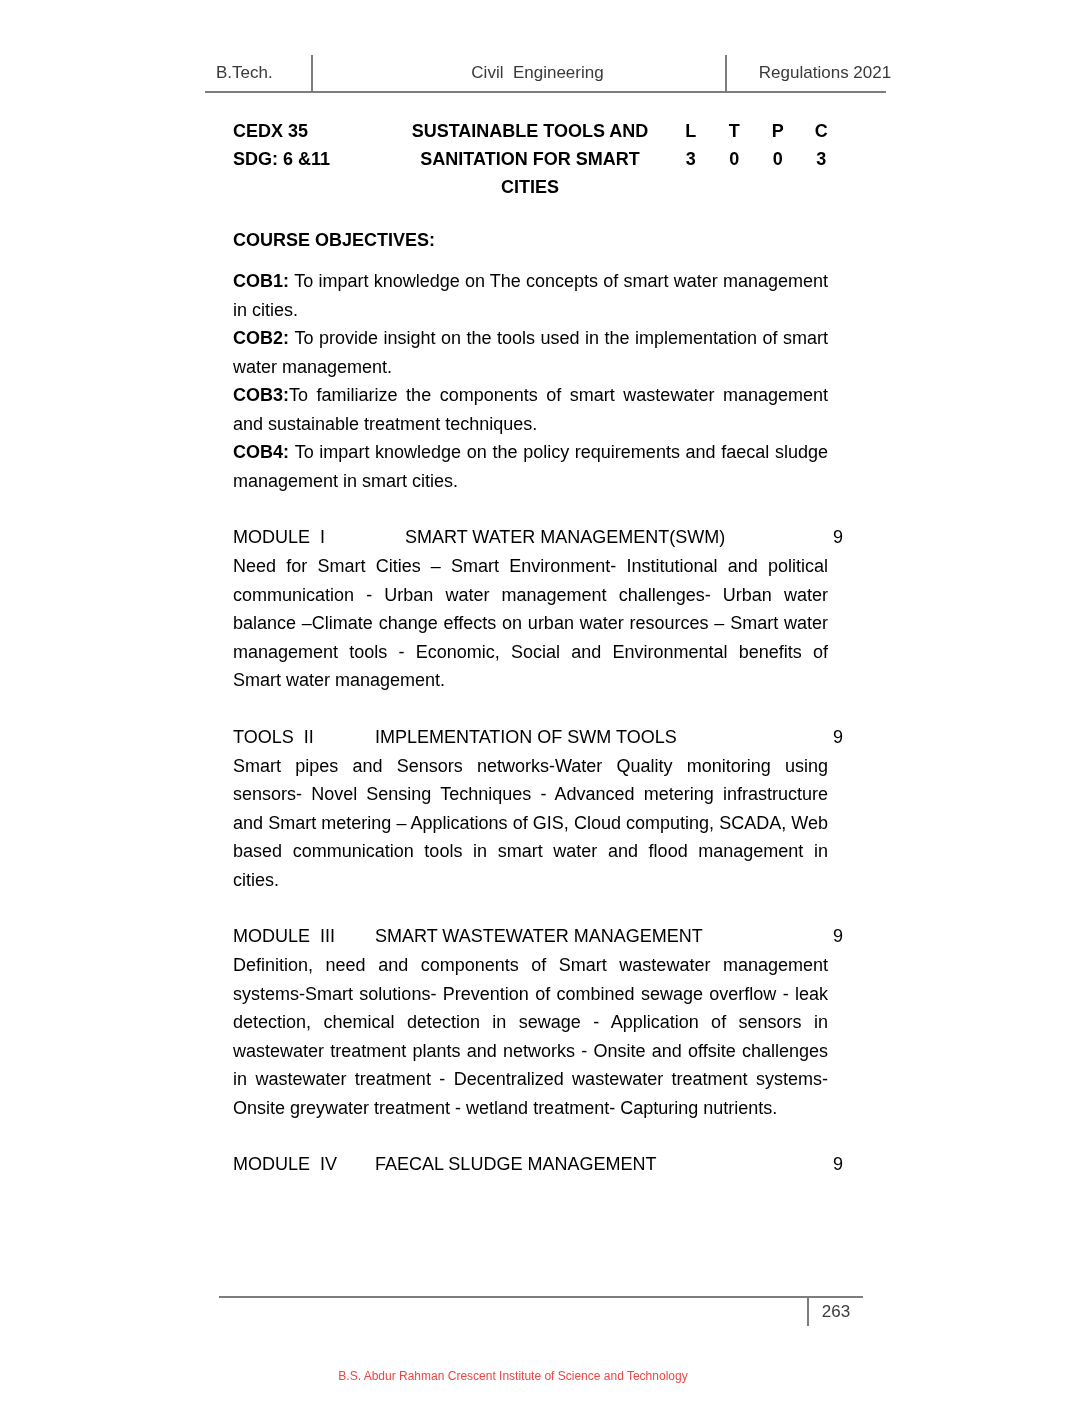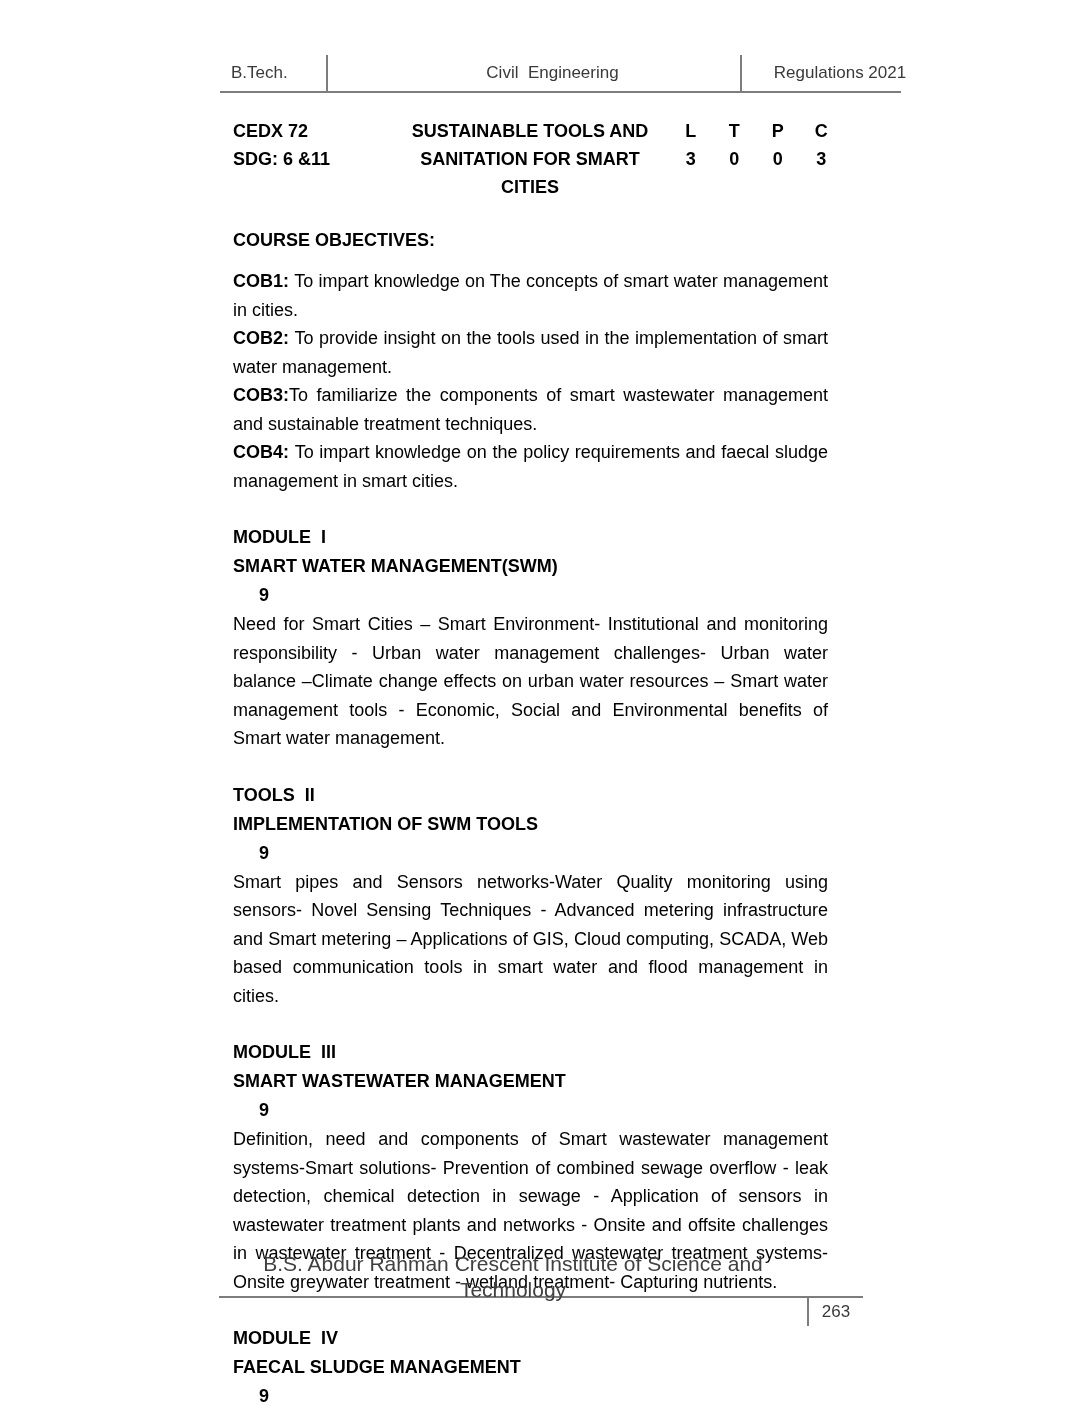--- a/index.html
+++ b/index.html
@@ -9,21 +9,21 @@
     width: 1088px;
     height: 1408px;
     background: #ffffff;
     font-family: "Liberation Sans", sans-serif;
     color: #000000;
   }
 
   
   .page-header {
     position: absolute;
-    left: 220px;
+    left: 205px;
     top: 55px;
     width: 681px;
     height: 38px;
     display: flex;
     border-bottom: 2px solid #7d7d7d;
     font-size: 17px;
     color: #3a3a3a;
   }
   .hd-cell { display: flex; align-items: center; white-space: pre; padding-left: 37px; }
   .hd-left   { width: 108px; padding-left: 11px; border-right: 2px solid #7d7d7d; }
@@ -57,21 +57,21 @@
   .cob {
     margin: 0;
     width: 595px;
     text-align: justify;
     line-height: 28.5px;
   }
   .cob b { font-weight: bold; }
 
   
   .module { margin-top: 28px; }
-  .module-header { display: flex; font-weight: bold; line-height: 29px; width: 610px; flex-direction: column; }
+  .module-header { display: flex; font-weight: normal; line-height: 29px; width: 610px; }
   .m-name { width: 142px; white-space: pre; }
   .module-1 .m-name { width: 172px; }
   .m-title { flex: 1; }
   .m-hours { width: 36px; text-align: right; }
   .m-body {
     margin: 0;
     width: 595px;
     text-align: justify;
     line-height: 28.5px;
   }
@@ -89,26 +89,26 @@
     position: absolute;
     left: 807px;
     top: 1296px;
     width: 2px;
     height: 30px;
     background: #7d7d7d;
   }
   .footer-inst {
     position: absolute;
     left: 219px;
-    top: 1251px;
+    top: 1363px;
     width: 588px;
     text-align: center;
-    font-size: 21px;
+    font-size: 12px;
     line-height: 26px;
-    color: #404040;
+    color: #ef4444;
   }
   .footer-page {
     position: absolute;
     left: 809px;
     top: 1299px;
     width: 54px;
     text-align: center;
     font-size: 17px;
     line-height: 26px;
     color: #3a3a3a;
@@ -120,21 +120,21 @@
 <header class="page-header">
   <div class="hd-cell hd-left">B.Tech.</div>
   <div class="hd-cell hd-center">Civil  Engineering</div>
   <div class="hd-cell hd-right">Regulations 2021</div>
 </header>
 
 <main class="content">
 
   <section class="course-head">
     <div class="c-row">
-      <div class="c-code">CEDX 72</div>
+      <div class="c-code">CEDX 35</div>
       <div class="c-title">SUSTAINABLE TOOLS AND</div>
       <div class="c-credits">
         <span>L</span>
         <span>T</span>
         <span>P</span>
         <span>C</span>
       </div>
     </div>
     <div class="c-row">
       <div class="c-code">SDG: 6 &amp;11</div>
@@ -159,21 +159,21 @@
   <p class="cob"><b>COB2: </b><span>To provide insight on the tools used in the implementation of smart water management.</span></p>
   <p class="cob"><b>COB3:</b><span>To familiarize the components of smart wastewater management and sustainable treatment techniques.</span></p>
   <p class="cob"><b>COB4: </b><span>To impart knowledge on the policy requirements and faecal sludge management in smart cities.</span></p>
 
   <section class="module module-1">
     <div class="module-header">
       <span class="m-name">MODULE  I</span>
       <span class="m-title">SMART WATER MANAGEMENT(SWM)</span>
       <span class="m-hours">9</span>
     </div>
-    <p class="m-body">Need for Smart Cities – Smart Environment- Institutional and monitoring responsibility - Urban water management challenges- Urban water balance –Climate change effects on urban water resources – Smart water management tools - Economic, Social and Environmental benefits of Smart water management.</p>
+    <p class="m-body">Need for Smart Cities – Smart Environment- Institutional and political communication - Urban water management challenges- Urban water balance –Climate change effects on urban water resources – Smart water management tools - Economic, Social and Environmental benefits of Smart water management.</p>
   </section>
 
   <section class="module module-2">
     <div class="module-header">
       <span class="m-name">TOOLS  II</span>
       <span class="m-title">IMPLEMENTATION OF SWM TOOLS</span>
       <span class="m-hours">9</span>
     </div>
     <p class="m-body">Smart pipes and Sensors networks-Water Quality monitoring using sensors- Novel Sensing Techniques - Advanced metering infrastructure and Smart metering – Applications of GIS, Cloud computing, SCADA, Web based communication tools in smart water and flood management in cities.</p>
   </section>

